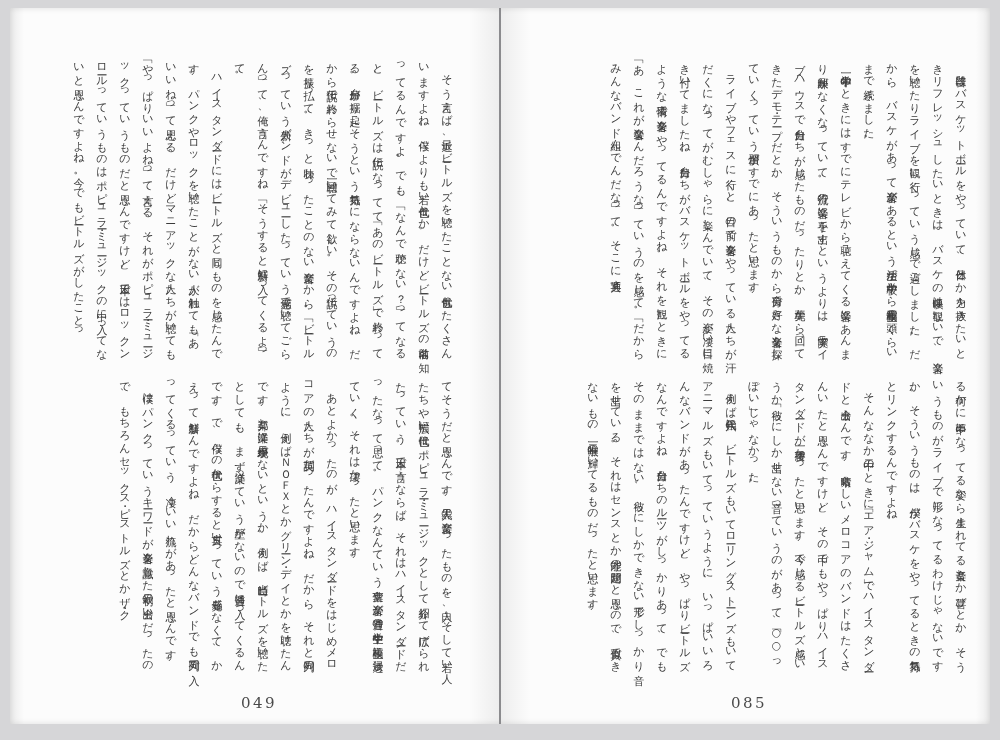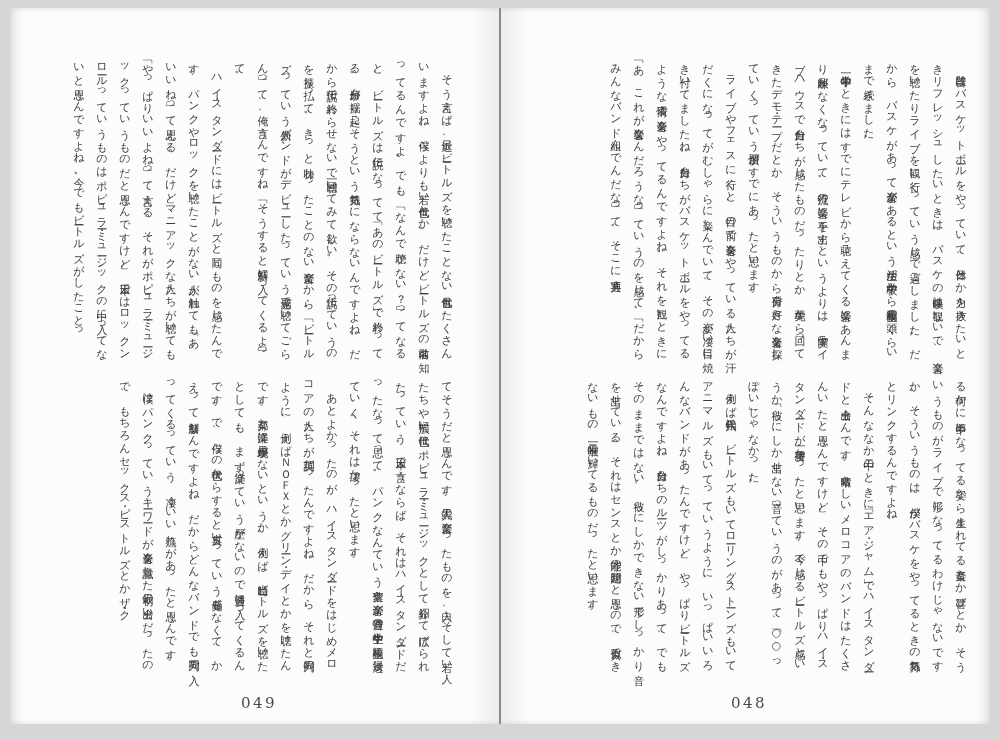--- a/index.html
+++ b/index.html
@@ -89,21 +89,21 @@
       <div class="vtext top">
         <p class="indent">普段はバスケットボールをやっていて、休日とか力を抜きたいときリフレッシュしたいときは、バスケの映像は観ないで、音楽を聴いたりライブを観に行くっていう感じで過ごしました。だから、バスケがあって音楽があるという生活が中学校から高校三年生の頭ぐらいまで続きました。</p>
         <p class="indent">中学一年のときにはすでにテレビから聴こえてくる音楽にあんまり興味がなくなっていて。流行の音楽に手を出すというよりは、実際ライブ・ハウスで自分たちが感じたものだったりとか、先輩から回ってきたデモ・テープだとか、そういうものから自分で好きな音楽を探していくっていう習慣がすでにあったと思います。</p>
         <p class="indent">ライブやフェスに行くと、目の前で音楽をやっている人たちが汗だくになってがむしゃらに楽しんでいて、その姿が凄い目に焼き付いてましたね。自分たちがバスケットボールをやってるような表情で音楽をやってるんですよね。それを観たときに「あ、これが音楽なんだろうな」っていうのを感じて。「だからみんなバンド組んでんだな」って。そこに共通す</p>
       </div>
       <div class="vtext bottom">
         <p>る何かに夢中になってる姿から生まれてる音楽とか喜びとか、そういうものがライブで形になってるわけじゃないですか。そういうものは、僕がバスケをやってるときの気持ちとリンクするんですよね。</p>
         <p class="indent">そんななか中二のときに「エア・ジャム」でハイ・スタンダードと出会うんです。素晴らしいメロコアのバンドはたくさんいたと思うんですけど、その中でもやっぱりハイ・スタンダードが一番凄かったと思います。今で感じるビートルズ感というか「彼らにしか出せない音」っていうのがあって、「○○っぽい」じゃなかった。</p>
         <p class="indent">例えば六〇年代に、ビートルズもいてローリング・ストーンズもいてアニマルズもいてっていうように、いっぱいいろんなバンドがあったんですけど、やっぱりビートルズなんですよね。自分たちのルーツがしっかりあって、でもそのままではない、彼らにしかできない形でしっかり音を出せている。それはセンスとか才能の問題だと思うので、真似できないもの、唯一無二の輝いてるものだったと思います。</p>
       </div>
-      <div class="page-num">048</div>
+      <div class="page-num">085</div>
     </div>
 
     <div class="page left-page">
       <div class="vtext top">
         <p class="indent">そう言えば、最近、ビートルズを聴いたことない世代もたくさんいますよね。僕らよりも若い世代とか。だけどビートルズの名前は知ってるんですよ。でも、「なんで聴かない？」ってなると、ビートルズは伝説になってて「あのビートルズ」で終わってる。自分が掘り起こそうという気持ちにならないんですよね。だから伝説で終わらせないで一回聴いてみて欲しい。その伝説っていうのを振り払って。きっと味わったことのない音楽だから。「ビートルズっていう新人バンドがデビューしたっていう感覚で聴いてごらん」って、俺、言うんですね。「そうすると新鮮に入ってくるよ」って。</p>
         <p class="indent">ハイ・スタンダードにはビートルズと同じものを感じたんです。パンクやロックを聴いたことがない人が触れても「あ、いいね」って思える、だけどマニアックな人たちが聴いても「やっぱりいいよね」って言える、それがポピュラー・ミュージックっていうものだと思うんですけど、日本ではロックンロールっていうものはポピュラー・ミュージックの中に入ってないと思うんですよね、今。でもビートルズがしたことっ</p>
       </div>
       <div class="vtext bottom">
         <p>てそうだと思うんです。黒人の音楽だったものを、白人、そして若い人たちや幅広い世代にポピュラー・ミュージックとして紹介して広げられたっていう。日本で言うならば、それはハイ・スタンダードだったなって思って。パンクなんていう言葉や音楽が普通の中学生や高校生に浸透していく。それは凄かったと思います。</p>
         <p class="indent">あとよかったのが、ハイ・スタンダードをはじめメロコアの人たちが英詞だったんですよね。だから、それと同列のように、例えばＮＯＦＸとかグリーン・デイとかを聴けたんです。邦楽と洋楽に境界線がないというか。例えば、当時ビートルズを聴いたとしても、まず洋楽っていう壁がないので普通に入ってくるんです。で、僕らの世代からすると古臭いっていう感覚もなくて、かえって新鮮なんですよね。だからどんなバンドでも同列で入ってくるっていう、凄くいい流れがあったと思うんです。</p>

